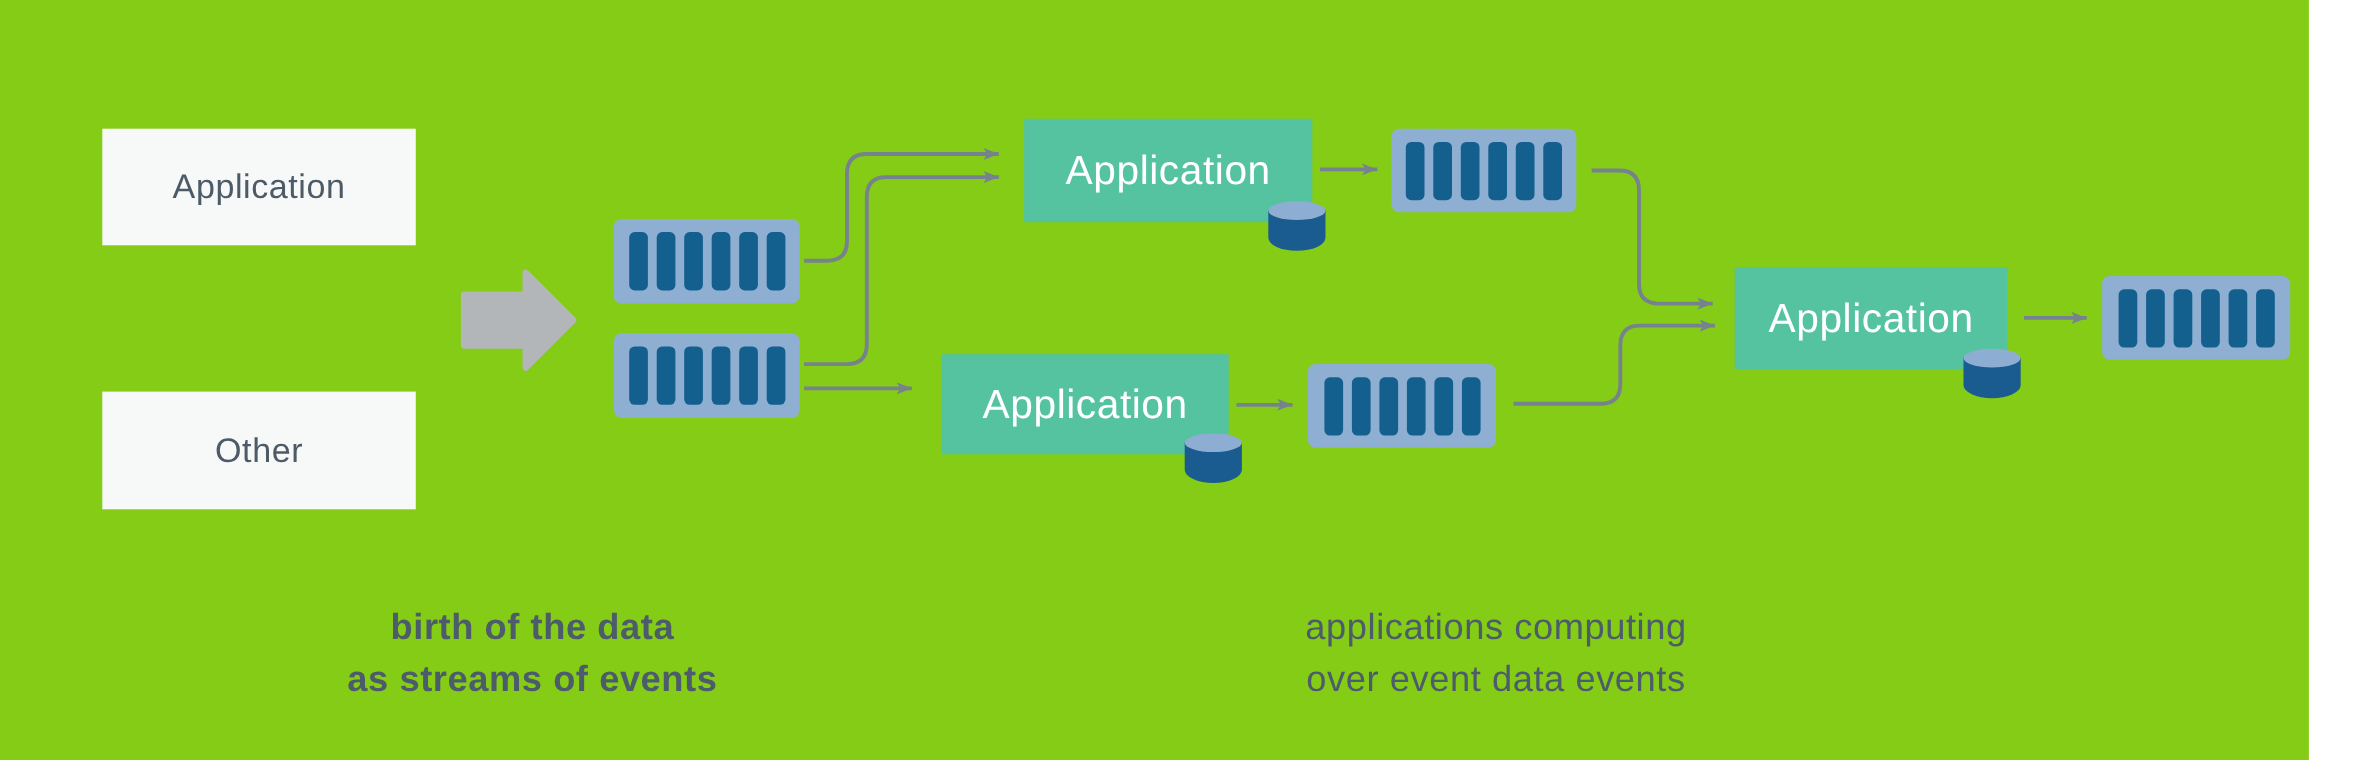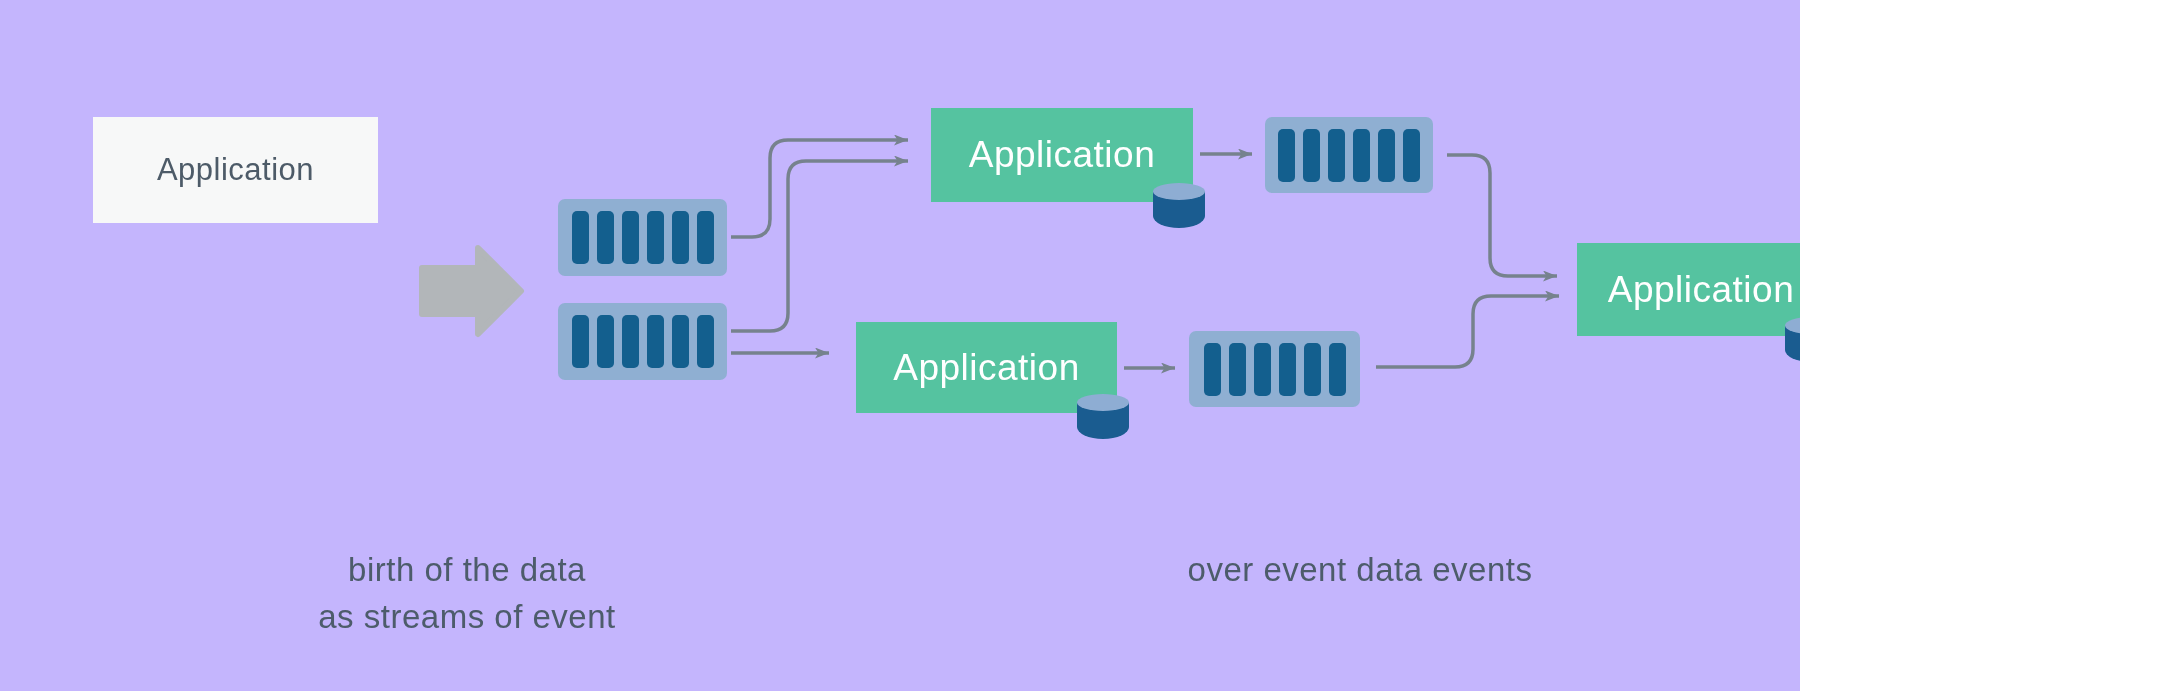--- a/index.html
+++ b/index.html
@@ -1,17 +1,17 @@
 <!DOCTYPE html>
 <html><head>
 <meta charset="utf-8">
 <style>
   html,body { margin:0; padding:0; background:#ffffff; }
   .canvas {
-    position:relative; width:1800px; height:691px; background:#c4b5fd;
+    position:relative; width:2099px; height:691px; background:#84cc16;
     font-family:"Liberation Sans", sans-serif; overflow:hidden;
   }
 
   
   .source-box {
     position:absolute; left:93px; width:285px; height:107px;
     background:#f7f8f8; color:#4d5b68; font-size:31px;
     display:flex; align-items:center; justify-content:center;
     letter-spacing:0.5px;
   }
@@ -54,21 +54,21 @@
   .cyl::before {
     content:""; position:absolute; top:-8px; left:0; width:52px; height:17px;
     background:#8eadd3; border-radius:50%;
   }
 
   
   .caption {
     position:absolute; top:546px; width:500px; text-align:center;
     color:#4d5c6b; font-size:33px; line-height:47px; letter-spacing:0.5px;
   }
-  .cap-left  { left:217px; }
+  .cap-left  { left:234px;font-weight:bold; }
   .cap-right { left:1110px; }
 </style>
 </head>
 <body>
 
 <div class="canvas">
 
   <svg class="overlay" viewBox="0 0 2161 691">
     <defs>
       <marker id="ah" markerUnits="userSpaceOnUse" markerWidth="16" markerHeight="13" refX="14" refY="5.5" orient="auto">
@@ -83,20 +83,23 @@
     <path class="connector" marker-end="url(#ah)" d="M731,353 L829,353"></path>
     <path class="connector" marker-end="url(#ah)" d="M1200,154 L1252,154"></path>
     <path class="connector" marker-end="url(#ah)" d="M1124,368 L1175,368"></path>
     <path class="connector" marker-end="url(#ah)" d="M1447,155 L1472,155 Q1490,155 1490,173 L1490,258 Q1490,276 1508,276 L1557,276"></path>
     <path class="connector" marker-end="url(#ah)" d="M1376,367 L1455,367 Q1473,367 1473,349 L1473,314 Q1473,296 1491,296 L1559,296"></path>
     <path class="connector" marker-end="url(#ah)" d="M1840,289 L1897,289"></path>
   </svg>
 
   <div class="source-box src1">
     <span>Application</span>
+  </div>
+  <div class="source-box src3">
+    <span>Other</span>
   </div>
 
   <div class="stream s1">
     <span class="bar"></span>
       <span class="bar"></span>
       <span class="bar"></span>
       <span class="bar"></span>
       <span class="bar"></span>
       <span class="bar"></span>
   </div>
@@ -141,19 +144,20 @@
     <span>Application</span>
     <div class="cyl"></div>
   </div>
   <div class="app a3">
     <span>Application</span>
     <div class="cyl"></div>
   </div>
 
   <div class="caption cap-left">
     <div>birth of the data</div>
-    <div>as streams of event</div>
+    <div>as streams of events</div>
   </div>
   <div class="caption cap-right">
+    <div>applications computing</div>
     <div>over event data events</div>
   </div>
 
 </div>
 
 </body></html>

